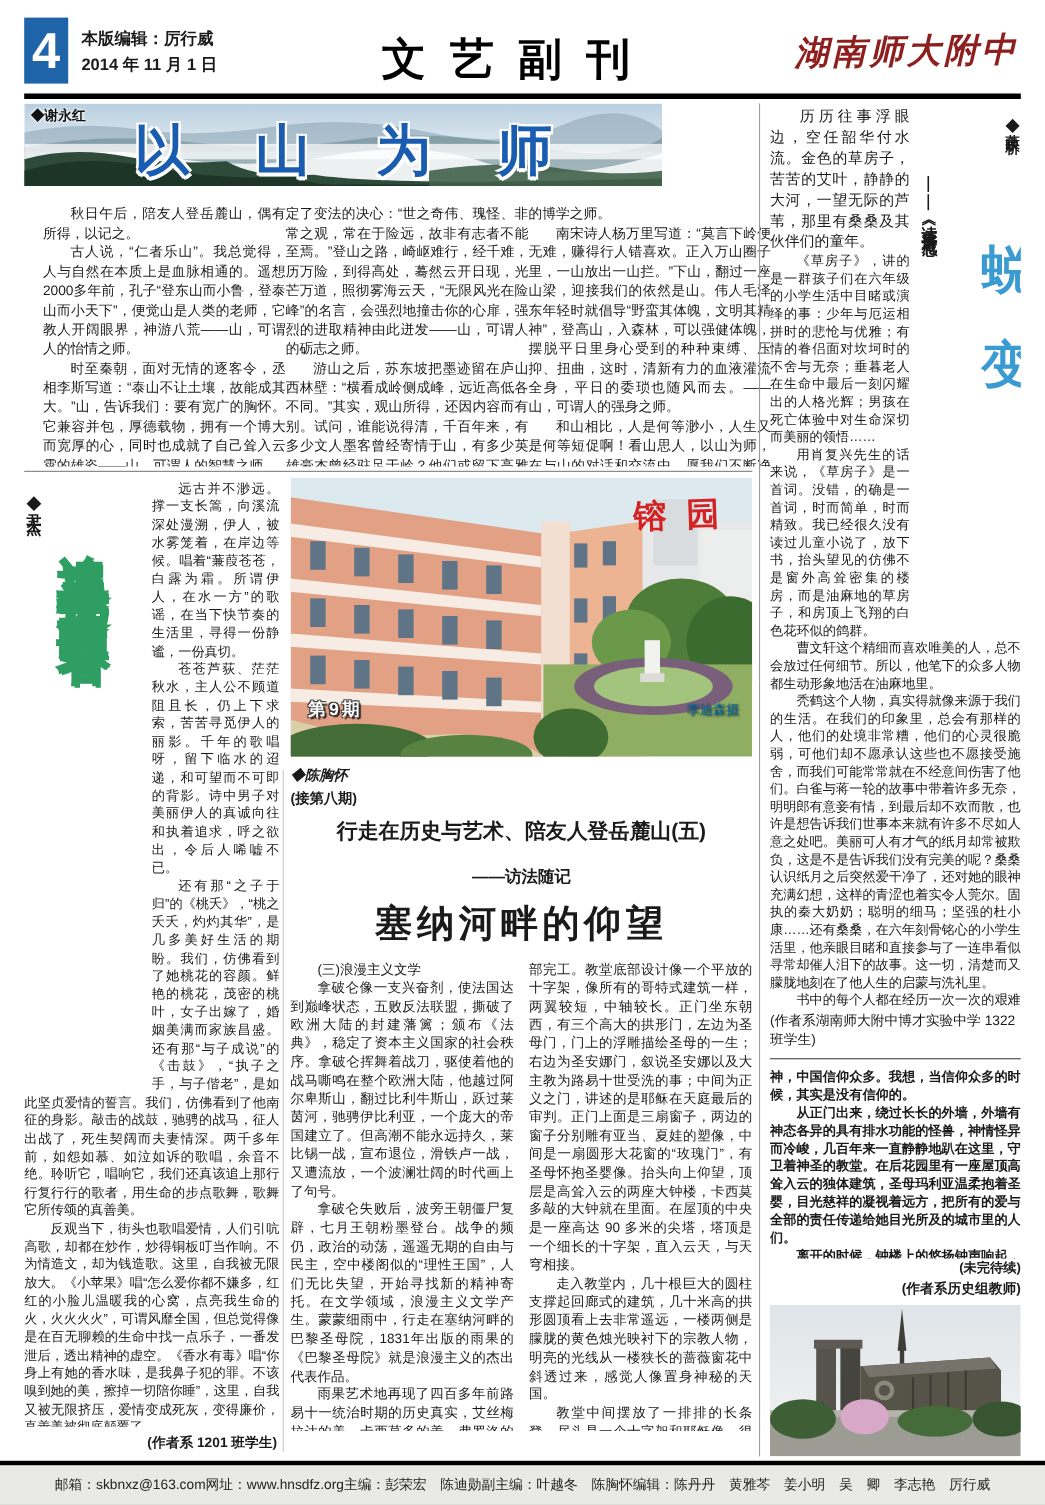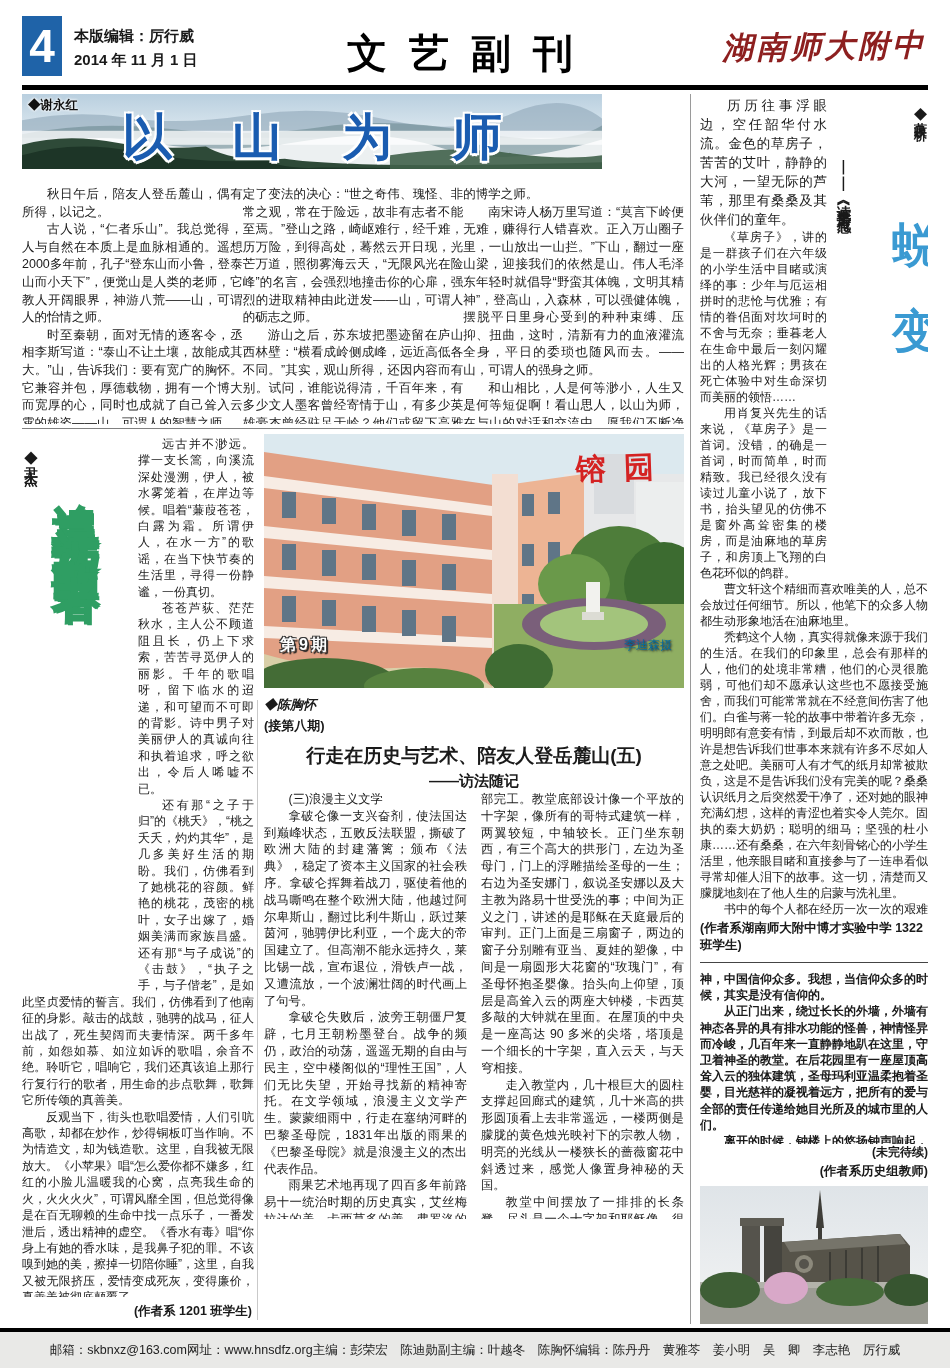--- a/index.html
+++ b/index.html
@@ -28,21 +28,21 @@
 
   
   .banner { position:absolute; left:22px; top:94px; width:580px; height:86px; overflow:hidden; }
   .banner svg { position:absolute; inset:0; }
   .banner-byline { position:absolute; left:6px; top:3px; font-size:12.5px; font-weight:bold; color:#111;
     text-shadow:0 0 3px #fff, 0 0 3px #fff; z-index:2; }
   .banner-title { position:absolute; inset:0; display:flex; align-items:center; justify-content:space-evenly;
     padding:0 40px; z-index:2; }
   .banner-title span { font-size:50px; font-weight:bold; color:#1a5cb0;
     text-shadow:-2px -2px 0 #fff, 2px -2px 0 #fff, -2px 2px 0 #fff, 2px 2px 0 #fff, 0 3px 0 #fff; }
-  .art1-cols { position:absolute; left:22px; top:186px; width:662px; height:238px;
+  .art1-cols { position:absolute; left:39px; top:186px; width:662px; height:238px;
     display:flex; }
   .art1-cols .col { flex:1; font-size:12.5px; line-height:17.6px; overflow:hidden; }
   .hr1 { position:absolute; left:22px; top:428px; width:662px; border-top:1px solid #808080; }
 
   
   .article-seek { position:absolute; left:22px; top:436px; width:232px; height:884px;
     display:flex; flex-direction:column; }
   .article-seek .paras { flex:1; overflow:hidden; font-size:12px; line-height:16.4px; }
   .seek-float { float:left; width:108px; height:548px; position:relative; margin-right:8px; }
   .seek-author { position:absolute; left:0; top:4px; writing-mode:vertical-rl;
@@ -60,41 +60,41 @@
   .photo-title { position:absolute; top:14px; right:12px; font-size:30px; font-weight:bold;
     letter-spacing:18px; color:#d42222; font-family:"DejaVu Serif", serif; transform:rotate(-2deg); }
   .issue-badge { position:absolute; left:16px; bottom:32px; font-size:16px; font-weight:bold; color:#fff;
     letter-spacing:3px; text-shadow:-1px -1px 0 #333,1px -1px 0 #333,-1px 1px 0 #333,2px 2px 1px #222; }
   .photo-credit { position:absolute; right:12px; bottom:34px; font-size:12px; color:#0369a1;
     text-shadow:1px 1px 2px #222; }
   .center-art { padding-top:8px; }
   .center-author { font-size:13px; font-weight:bold;font-style:italic; }
   .center-note { font-size:13px; font-weight:bold; margin-top:3px; }
   .center-overline { text-align:center; font-size:19px; font-weight:bold; margin-top:8px; }
-  .center-overline2 { text-align:center; font-size:15px; font-weight:bold; margin-top:3px; }
+  .center-overline2 { text-align:center; font-size:15px; font-weight:bold; margin-top:19px; }
   .center-title { text-align:center; font-size:34px; font-weight:bold; letter-spacing:4px;
     font-family:"DejaVu Serif", serif; margin:10px 0 10px; }
   .center-cols { display:flex; gap:14px; height:428px; overflow:hidden; }
   .center-cols .col { flex:1; font-size:12.3px; line-height:16.8px; overflow:hidden; }
 
   
   .vline-right { position:absolute; left:690px; top:94px; width:1px; height:1230px; background:#9a9a9a; }
   .right-col { position:absolute; left:700px; top:96px; width:228px; height:1228px;
     display:flex; flex-direction:column; }
   .article-molt { height:858px; display:flex; flex-direction:column; }
   .article-molt .paras { flex:1; overflow:hidden; font-size:12px; line-height:16px; }
   .article-molt .paras p:nth-child(1), .article-molt .paras p:nth-child(2) { font-size:13.5px; line-height:19px; }
   .molt-float { float:right; width:94px; height:478px; position:relative; margin-left:7px; }
   .molt-author { position:absolute; right:0; top:0; writing-mode:vertical-rl;
     font-size:13px; font-weight:bold; letter-spacing:3px; }
   .molt-subtitle { position:absolute; left:2px; top:64px; writing-mode:vertical-rl;
     font-size:14.5px; font-weight:bold; letter-spacing:2px; }
   .molt-title { position:absolute; right:4px; top:88px; writing-mode:vertical-rl;
     font-size:46px; font-weight:bold; letter-spacing:84px; color:#3a9ad2; }
-  .molt-byline { font-size:12.5px; font-weight:bold; line-height:17px; padding-top:4px; }
+  .molt-byline { font-size:12.5px; font-weight:normal; line-height:17px; padding-top:4px; }
   .hr2 { border-top:1.5px solid #444; margin:8px 0 8px; }
   .right-cont { flex:1; overflow:hidden; font-size:12px; line-height:16.2px;font-weight:bold; }
   .tbc-line { text-align:right; font-size:12px; font-weight:bold; }
   .cont-byline { text-align:right; font-size:12.5px; font-weight:bold; margin:2px 0 6px; }
   .cathedral-photo { position:relative; width:228px; height:138px; overflow:hidden; }
 
   
   .footer { position:absolute; left:0; right:0; bottom:0; height:40px; background:#e9e9e7;
     border-top:4px solid #000; display:flex; align-items:center; justify-content:center;
     font-size:12.5px; color:#222; white-space:nowrap; }
@@ -235,20 +235,21 @@
       <div class="photo-title">镕园</div>
       <div class="issue-badge">第9期</div>
       <div class="photo-credit">李迪森摄</div>
     </div>
 
     <div class="center-art">
       <div class="center-author">◆陈胸怀</div>
       <div class="center-note">(接第八期)</div>
       <div class="center-overline">行走在历史与艺术、陪友人登岳麓山(五)</div>
       <div class="center-overline2">——访法随记</div>
+      <div class="center-title">塞纳河畔的仰望</div>
       <div class="center-cols">
         <div class="col paras">
             <p>(三)浪漫主义文学</p>
             <p>拿破仑像一支兴奋剂，使法国达到巅峰状态，五败反法联盟，撕破了欧洲大陆的封建藩篱；颁布《法典》，稳定了资本主义国家的社会秩序。拿破仑挥舞着战刀，驱使着他的战马嘶鸣在整个欧洲大陆，他越过阿尔卑斯山，翻过比利牛斯山，跃过莱茵河，驰骋伊比利亚，一个庞大的帝国建立了。但高潮不能永远持久，莱比锡一战，宣布退位，滑铁卢一战，又遭流放，一个波澜壮阔的时代画上了句号。</p>
             <p>拿破仑失败后，波旁王朝僵尸复辟，七月王朝粉墨登台。战争的频仍，政治的动荡，遥遥无期的自由与民主，空中楼阁似的“理性王国”，人们无比失望，开始寻找新的精神寄托。在文学领域，浪漫主义文学产生。蒙蒙细雨中，行走在塞纳河畔的巴黎圣母院，1831年出版的雨果的《巴黎圣母院》就是浪漫主义的杰出代表作品。</p>
             <p>雨果艺术地再现了四百多年前路易十一统治时期的历史真实，艾丝梅拉达的美、卡西莫多的善、弗罗洛的恶、弗比斯的阴都跃然纸上。而巴黎圣母院无言的注视着人世间的一切：她是卡西莫多的摇篮和母亲，又是弗罗洛空虚心灵的寄托；她是艾丝梅拉达的避难所，又是丐帮攻打的妖魔；她是万众敬畏的圣堂，又是蹂躏万众的宫殿。</p>
           </div>
         <div class="col paras cont">
             <p>部完工。教堂底部设计像一个平放的十字架，像所有的哥特式建筑一样，两翼较短，中轴较长。正门坐东朝西，有三个高大的拱形门，左边为圣母门，门上的浮雕描绘圣母的一生；右边为圣安娜门，叙说圣安娜以及大主教为路易十世受洗的事；中间为正义之门，讲述的是耶稣在天庭最后的审判。正门上面是三扇窗子，两边的窗子分别雕有亚当、夏娃的塑像，中间是一扇圆形大花窗的“玫瑰门”，有圣母怀抱圣婴像。抬头向上仰望，顶层是高耸入云的两座大钟楼，卡西莫多敲的大钟就在里面。在屋顶的中央是一座高达 90 多米的尖塔，塔顶是一个细长的十字架，直入云天，与天穹相接。</p>
             <p>走入教堂内，几十根巨大的圆柱支撑起回廊式的建筑，几十米高的拱形圆顶看上去非常遥远，一楼两侧是朦胧的黄色烛光映衬下的宗教人物，明亮的光线从一楼狭长的蔷薇窗花中斜透过来，感觉人像置身神秘的天国。</p>

